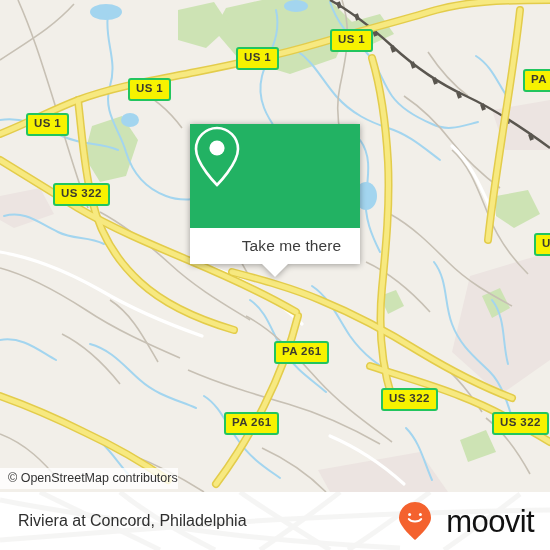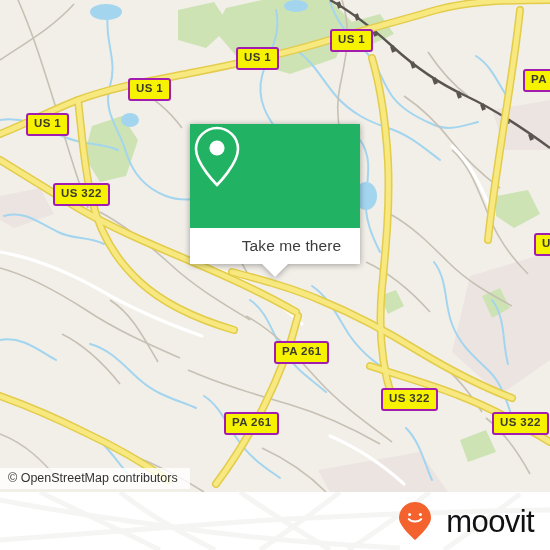--- a/index.html
+++ b/index.html
@@ -14,21 +14,21 @@
   #map{
     position:absolute;left:0;top:0;width:550px;height:492px;
     background:#f2efe9;overflow:hidden;
   }
   #map svg{position:absolute;left:0;top:0;}
 
   
   .shield{
     position:absolute;
     background:#f7f200;
-    border:2px solid #a21caf;
+    border:2px solid #22c55e;
     border-radius:3px;
     color:#3b3b2f;
     font-weight:bold;
     font-size:11.5px;
     line-height:1;
     letter-spacing:0.4px;
     padding:3px 6px 4px 6px;
     white-space:nowrap;
     font-family:"Liberation Sans", sans-serif;
     box-sizing:border-box;
@@ -60,21 +60,21 @@
     width:0;height:0;
     border-left:13px solid transparent;
     border-right:13px solid transparent;
     border-top:13px solid #ffffff;
   }
 
   
   #attribution{
     position:absolute;left:0;top:468px;
     background:rgba(255,255,255,.80);
-    padding:3px 12px 4px 8px;
+    padding:3px 0 4px 8px;
     font-size:12.5px;color:#333333;
     white-space:nowrap;
     box-sizing:border-box;
   }
 
   
   #footer{
     position:absolute;left:0;top:492px;width:550px;height:58px;
     background:#ffffff;overflow:hidden;
   }
@@ -276,20 +276,21 @@
         <path d="M40 492 C80 512,120 530,160 550"></path>
         <path d="M120 492 C150 516,180 532,215 550"></path>
         <path d="M240 492 C268 512,296 528,330 550"></path>
         <path d="M340 492 C312 514,286 532,260 550"></path>
         <path d="M430 492 C400 514,374 534,348 550"></path>
         <path d="M520 494 C494 514,470 532,444 550"></path>
         <path d="M0 540 C80 534,160 528,240 522 C330 516,420 512,550 510"></path>
       </g>
     </svg>
 
+    <div id="footer-title">Riviera at Concord, Philadelphia</div>
 
     <div id="brand">
       <svg width="34" height="40" viewBox="0 0 34 40">
         <path d="M17 1 C8.2 1 1 8.2 1 17 C1 25.5 17 39 17 39 C17 39 33 25.5 33 17 C33 8.2 25.8 1 17 1 Z" fill="#f4622e"></path>
         <circle cx="11.6" cy="13.4" r="1.5" fill="#ffffff"></circle>
         <circle cx="22.4" cy="13.4" r="1.5" fill="#ffffff"></circle>
         <path d="M10.8 18 C13 21.4,21 21.4,23.2 18" fill="none" stroke="#ffffff" stroke-width="2" stroke-linecap="round"></path>
       </svg>
       <span id="brand-name">moovit</span>
     </div>

